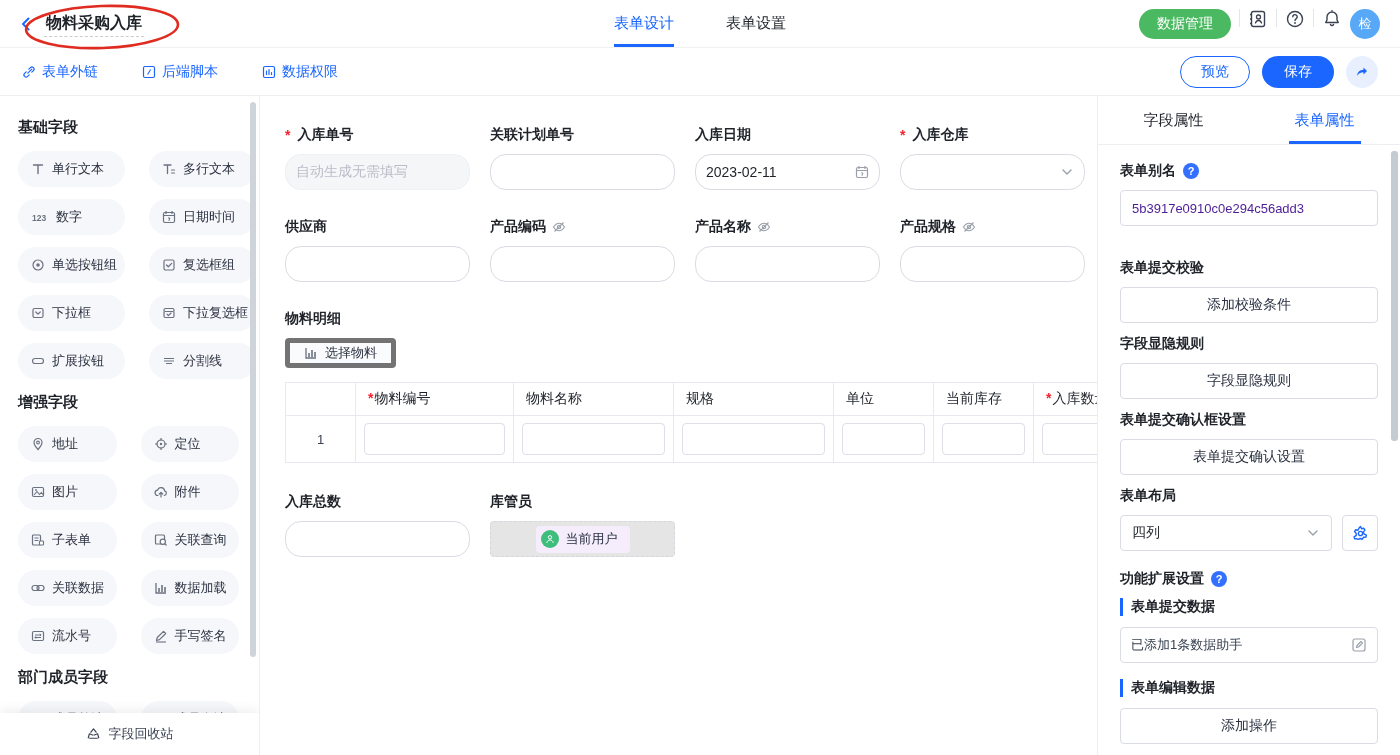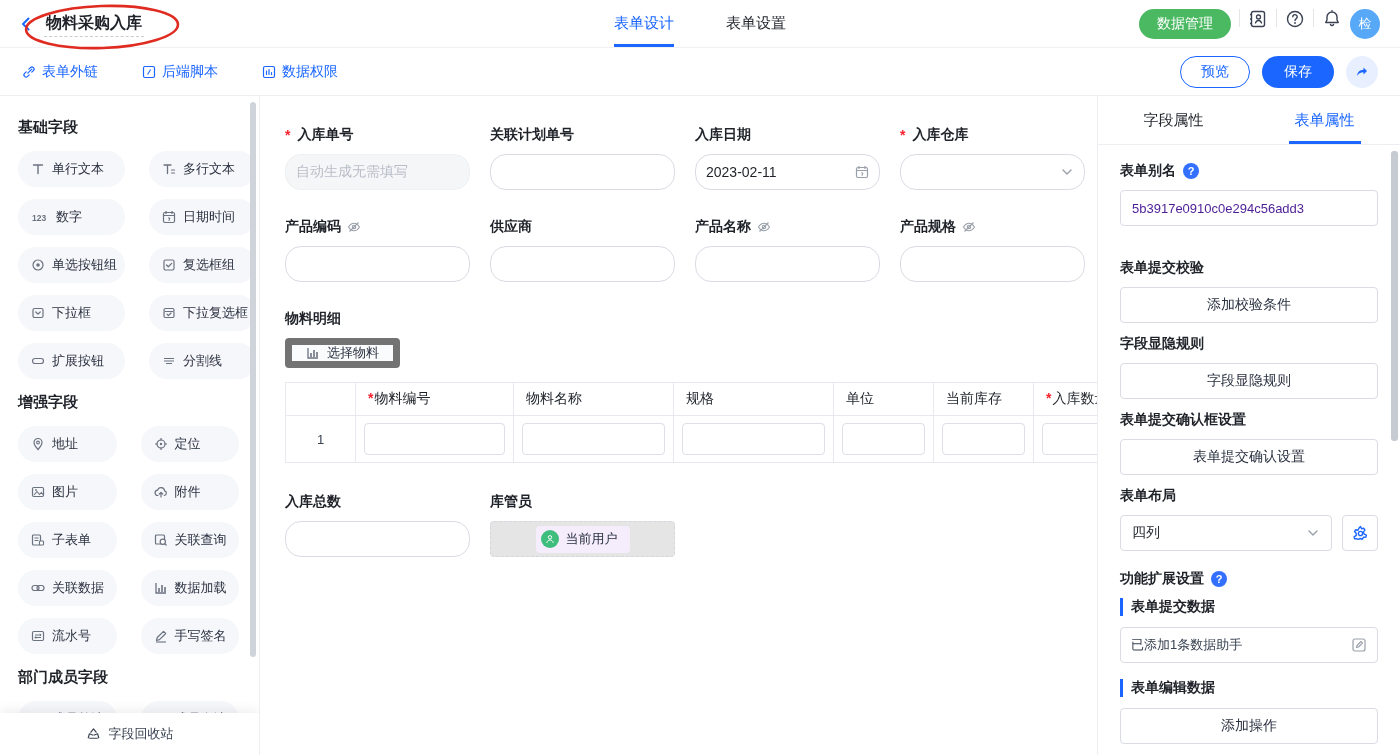--- a/index.html
+++ b/index.html
@@ -68,21 +68,21 @@
   .req { color:#f5222d; margin-right:1px; font-weight:bold; }
   .inp { height:36px; border:1px solid #d9dce3; border-radius:16px; background:#fff;
     display:flex; align-items:center; padding:0 10px; font-size:14px; color:#1f2329;
     justify-content:space-between; }
   .inp.disabled { background:#f5f6f8; border-color:#eef0f2; color:#b9bec8; }
   .inp .tail-icon { color:#9aa0aa; display:flex; }
   .eye { color:#9aa0aa; display:flex; }
 
   .sub-title { font-size:14px; font-weight:bold; margin:2px 0 10px 0; }
   .btn-select { display:inline-flex; align-items:center; gap:7px; height:30px; padding:0 14px;
-    border:7px solid #737373; border-radius:4px; background:#fafbfc; font-size:13px;
+    border:5px solid #737373; border-radius:4px; background:#fafbfc; font-size:13px;
     color:#2a3140; cursor:pointer; margin-bottom:14px; }
   .btn-select .picon { color:#6b7280; display:flex; }
 
   table.subtable { border-collapse:collapse; table-layout:fixed; width:845px; }
   .subtable th, .subtable td { border:1px solid #e7e9ee; font-weight:normal; }
   .subtable th { height:33px; text-align:left; padding:0 12px; font-size:14px; color:#1f2329;
     background:#fff; white-space:nowrap; overflow:hidden; }
   .subtable td { height:46px; padding:0; background:#fff; }
   .rownum { background:#fafbfc; text-align:center; font-size:13px; color:#3a4252; }
   .cell-inp { margin:7px 8px; height:32px; border:1px solid #dde0e6; border-radius:4px; }
@@ -600,32 +600,32 @@
                   <use href="#i-chev-down"></use>
                 </svg>
               </span>
             </div>
         </div>
       </div>
 
       <div class="fgrid">
         <div>
           <div class="flabel">
+              <span>供应商</span>
+            </div>
+          <div class="inp"></div>
+        </div>
+        <div>
+          <div class="flabel">
               <span>产品编码</span>
               <span class="eye">
                 <svg width="14" height="14">
                   <use href="#i-eye-off"></use>
                 </svg>
               </span>
-            </div>
-          <div class="inp"></div>
-        </div>
-        <div>
-          <div class="flabel">
-              <span>供应商</span>
             </div>
           <div class="inp"></div>
         </div>
         <div>
           <div class="flabel">
               <span>产品名称</span>
               <span class="eye">
                 <svg width="14" height="14">
                   <use href="#i-eye-off"></use>
                 </svg>

